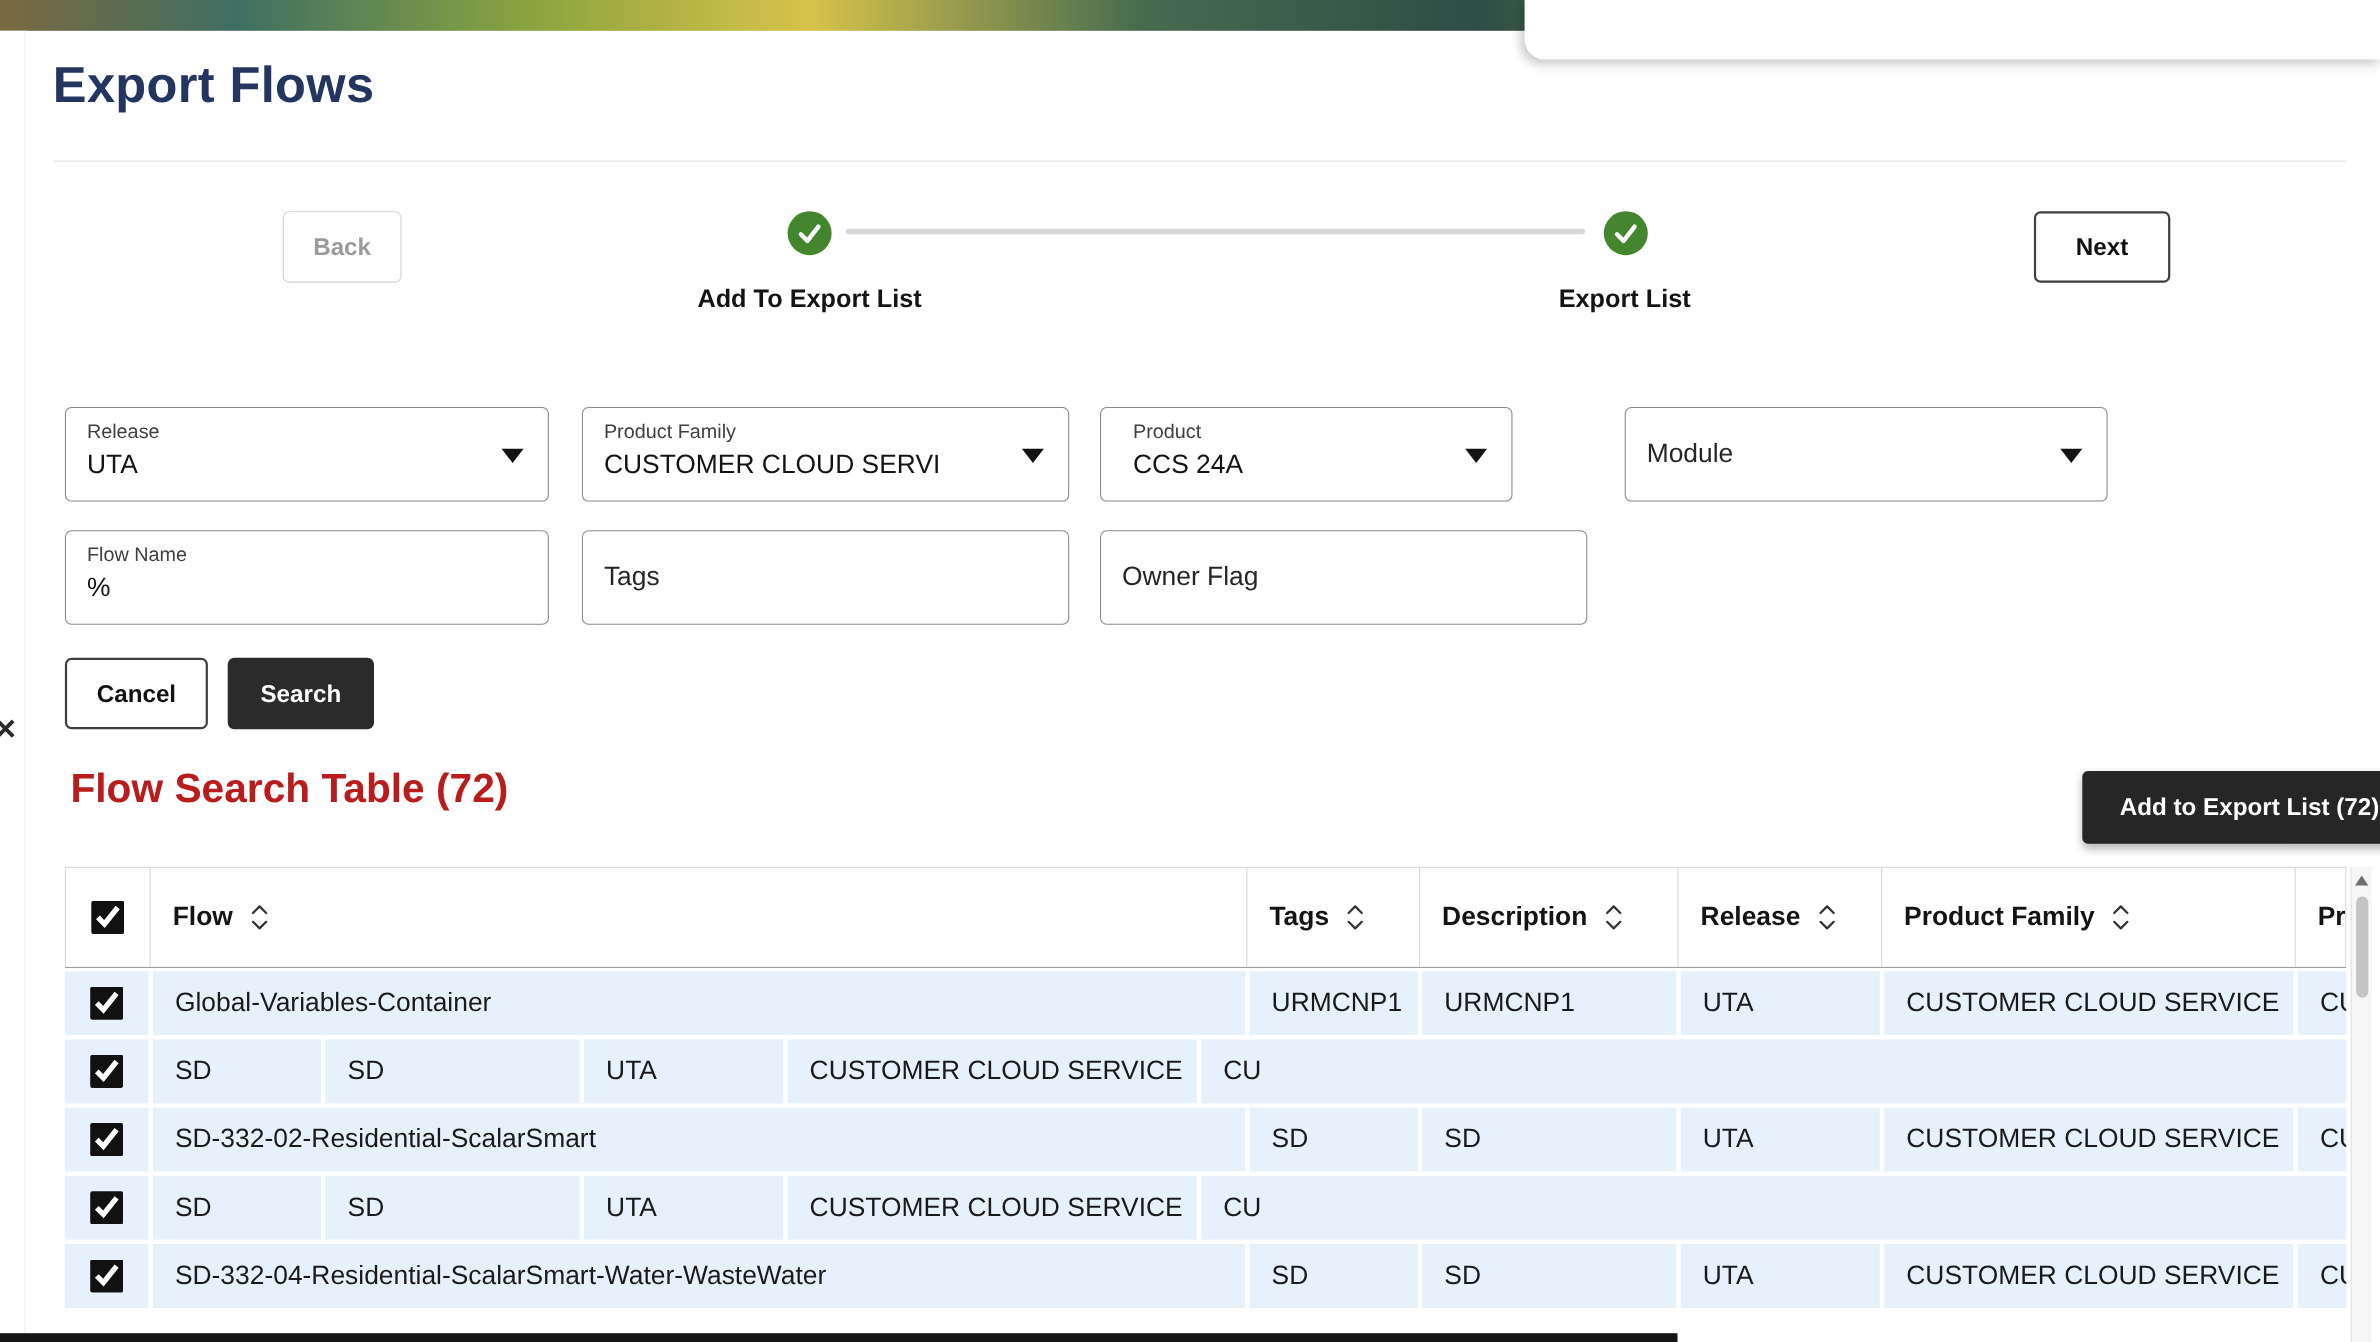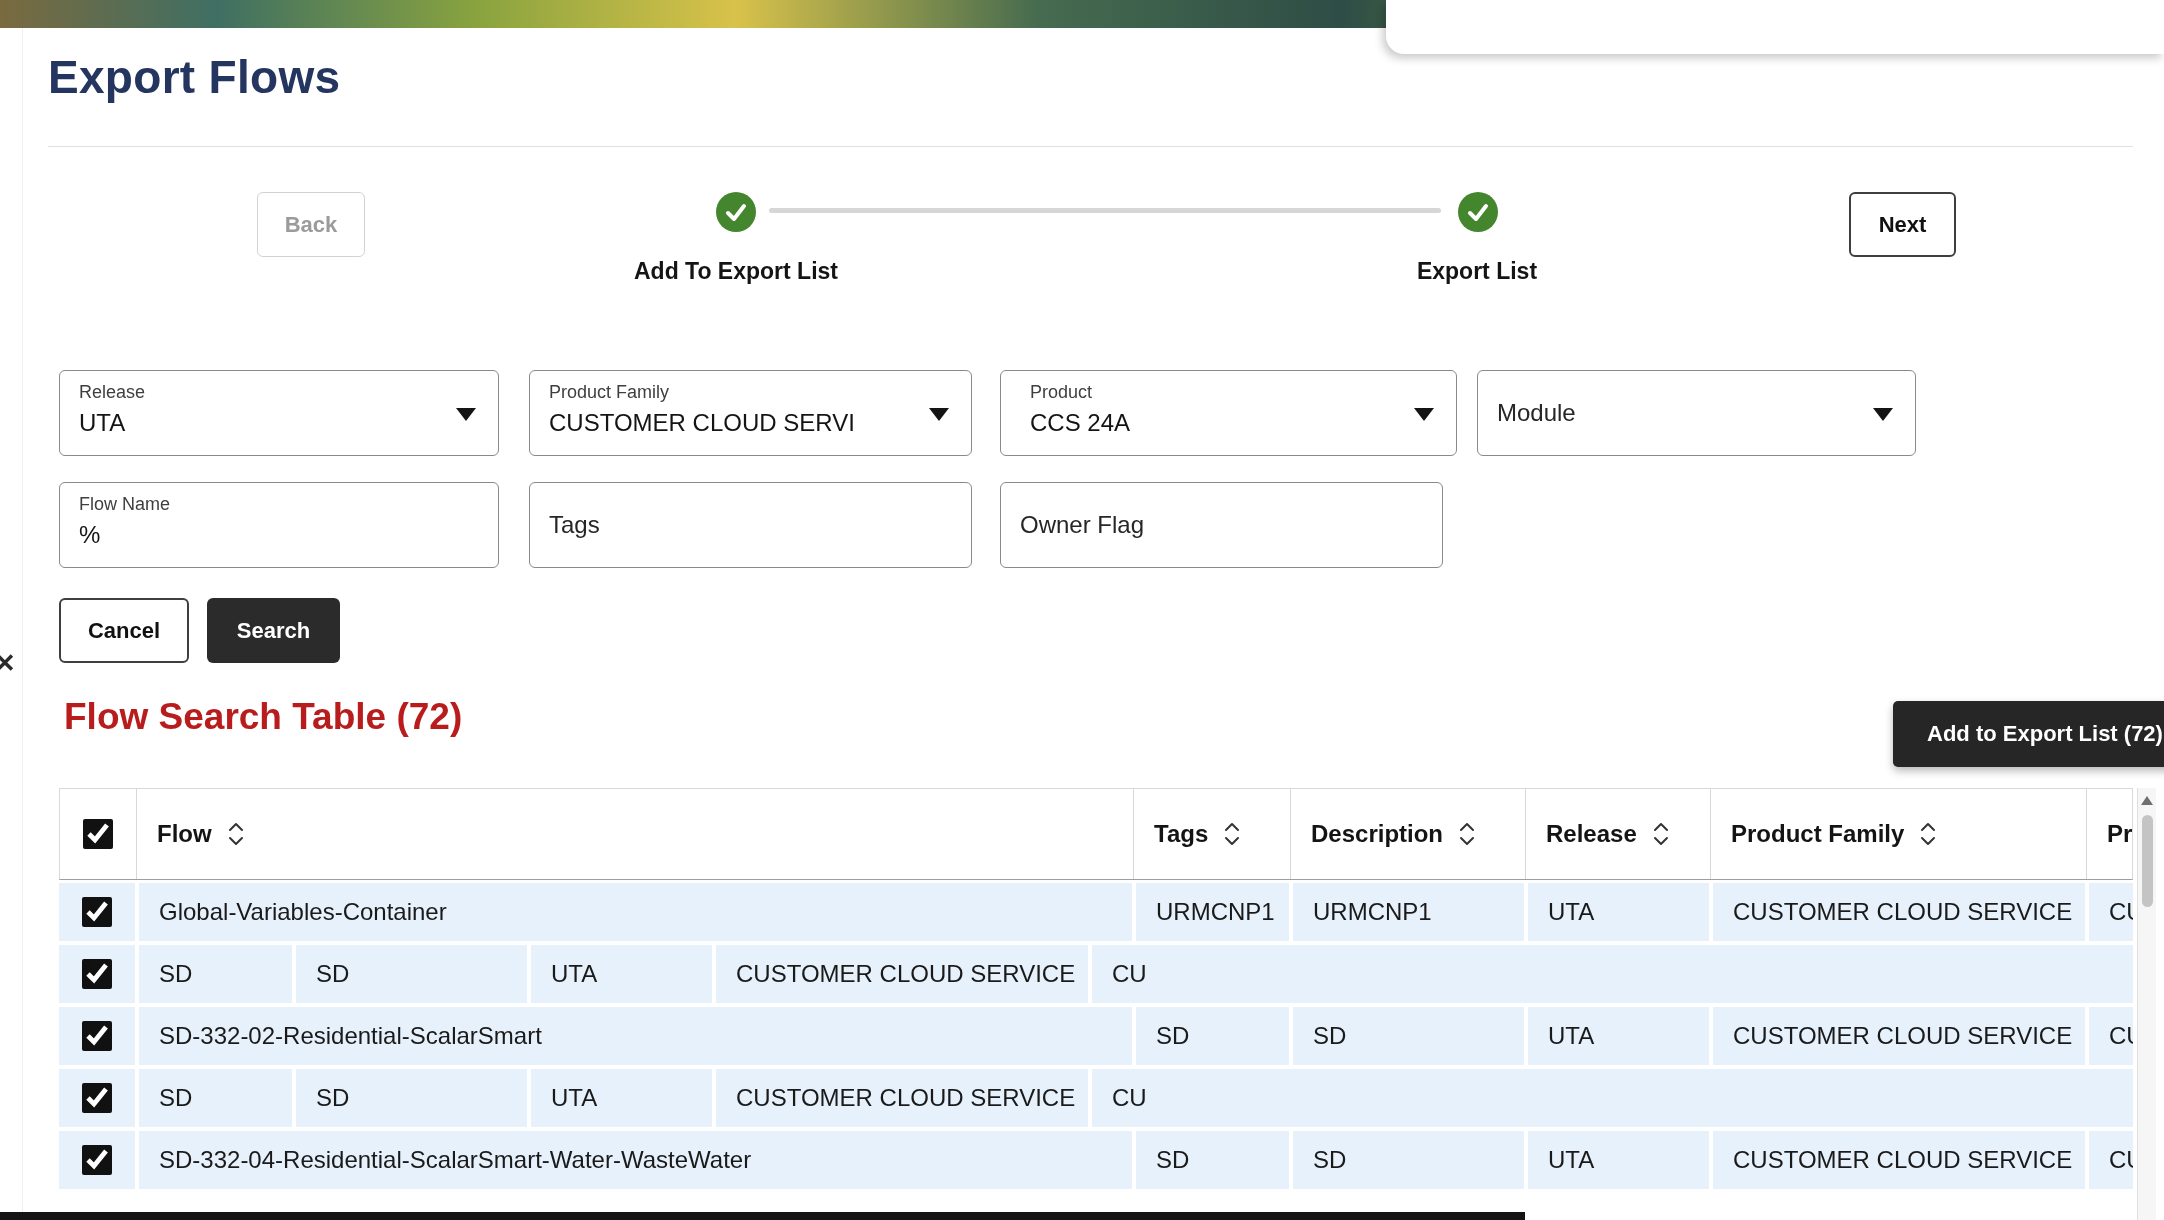--- a/index.html
+++ b/index.html
@@ -42,21 +42,21 @@
     position:absolute; left:48px; top:146px; width:2085px; height:1px; background:#e0e0e0;
   }
 
   
   .btn {
     position:absolute; display:flex; align-items:center; justify-content:center;
     border-radius:6px; font-weight:700; font-size:22px; background:#fff; cursor:pointer;
     font-family:inherit;
   }
   .btn-back  { left:257px;  top:192px; width:108px; height:65px; border:1px solid #d2d2d2; color:#9b9b9b; cursor:default; }
-  .btn-next  { left:1849px; top:192px; width:107px; height:65px; border:2px solid #3f3f3f; color:#111; }
+  .btn-next  { left:1849px; top:192px; width:124px; height:65px; border:2px solid #3f3f3f; color:#111; }
   .btn-cancel{ left:59px;   top:598px; width:130px; height:65px; border:2px solid #3f3f3f; color:#111; }
   .btn-search{ left:207px;  top:598px; width:133px; height:65px; border:none; background:#2b2b2b; color:#fff; }
   .btn-add   {
     left:1893px; top:701px; width:304px; height:66px; border:none;
     background:#262626; color:#fff; border-radius:5px;
     box-shadow:0 4px 8px rgba(0,0,0,.28);
   }
 
   
   .progress-line {
@@ -86,21 +86,21 @@
   .fbox .fvalue { font-size:24px; color:#141414; margin-top:5px; white-space:nowrap; overflow:hidden; }
   .fbox.single  { display:flex; align-items:center; }
   .fbox.single .fvalue { margin-top:0; font-size:24px; color:#262626; }
   .caret {
     position:absolute; right:22px; top:37px; width:0; height:0;
     border-left:10px solid transparent; border-right:10px solid transparent;
     border-top:13px solid #141414;
   }
   .f-release { left:59px;   top:370px; width:440px; }
   .f-family  { left:529px;  top:370px; width:443px; }
-  .f-product { left:1000px; top:370px; width:457px;padding-left:29px; }
+  .f-product { left:1000px; top:370px; width:375px;padding-left:29px; }
   .f-module  { left:1477px; top:370px; width:439px; }
   .f-flow    { left:59px;   top:482px; width:440px; }
   .f-tags    { left:529px;  top:482px; width:443px; }
   .f-owner   { left:1000px; top:482px; width:443px; }
 
   
   .section-title {
     position:absolute; left:64px; top:696px; margin:0;
     font-size:37px; font-weight:700; color:#b91c1c;
   }

